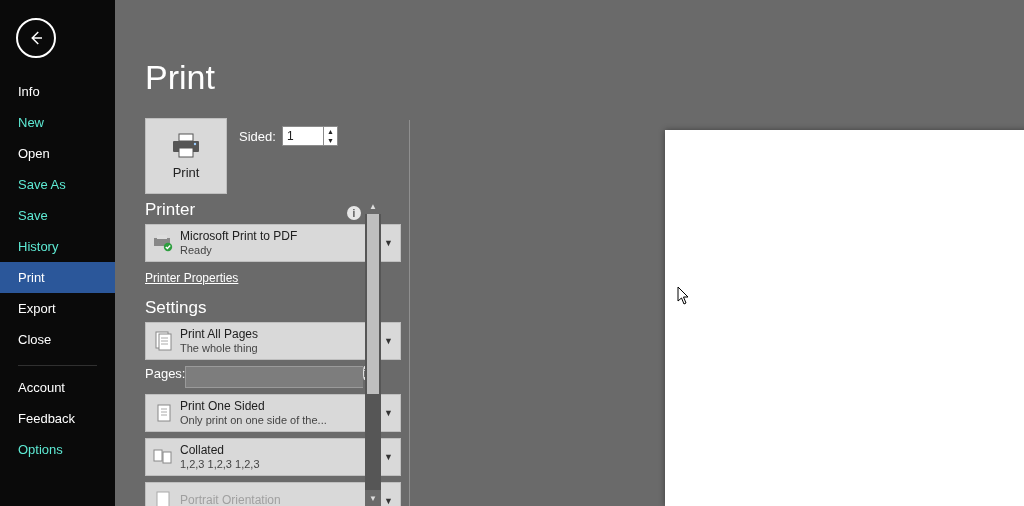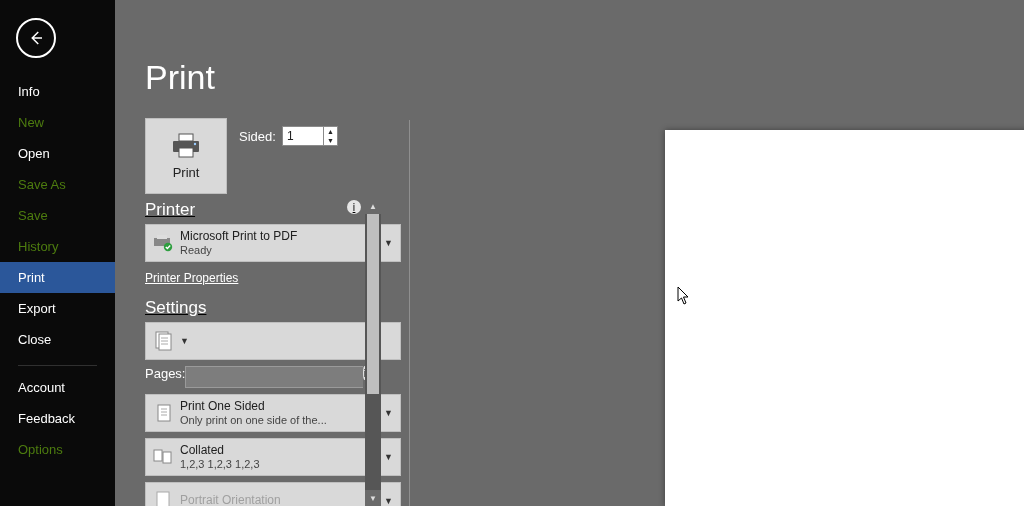--- a/index.html
+++ b/index.html
@@ -5,39 +5,39 @@
   * { margin:0; padding:0; box-sizing:border-box; font-family:"Segoe UI", Arial, sans-serif; }
   body { width:1024px; height:506px; background:#6a6a6a; overflow:hidden; position:relative; }
 
   .titlebar { position:absolute; top:0; left:0; right:0; height:28px; text-align:center; color:#fff; font-size:12px; line-height:22px; }
 
   .sidebar { position:absolute; top:0; left:0; width:115px; height:506px; background:#0a0a0a; color:#d0d0d0; }
   .back-btn { width:40px; height:40px; border:2px solid #fff; border-radius:50%; margin:18px 0 18px 16px; display:flex; align-items:center; justify-content:center; cursor:pointer; }
   .back-btn svg { stroke:#fff; fill:none; stroke-width:2; }
   .nav { display:flex; flex-direction:column; }
   .nav-item { padding:8px 18px; font-size:13px; color:#fff; cursor:pointer; }
-  .nav-item.dim { color:#4d7c0f; }
+  .nav-item.dim { color:#5eead4; }
   .nav-item.active { background:#2b579a; color:#fff; }
   .nav-sep { border-top:1px solid #303030; margin:10px 18px 6px; }
 
   .main { position:absolute; left:115px; top:0; width:909px; height:506px; background:#6a6a6a; }
   .page-title { color:#fff; font-size:34px; font-weight:300; margin:58px 0 14px 30px; }
 
   .print-button-box { position:absolute; left:30px; top:118px; width:82px; height:76px; background:#d9d9d9; border:1px solid #bfbfbf; display:flex; flex-direction:column; align-items:center; justify-content:center; cursor:pointer; }
   .print-button-box .lbl { font-size:13px; color:#222; margin-top:6px; }
 
   .copies { position:absolute; left:124px; top:126px; display:flex; align-items:center; color:#fff; font-size:13px; }
   .copies-label { margin-right:6px; }
   .spinner { width:56px; height:20px; background:#fff; border:1px solid #8a8a8a; display:flex; align-items:center; position:relative; }
   .spinner-val { flex:1; padding-left:4px; font-size:12px; color:#222; }
   .spin-btns { width:14px; height:18px; display:flex; flex-direction:column; border-left:1px solid #8a8a8a; }
   .spin-btn { flex:1; display:flex; align-items:center; justify-content:center; font-size:7px; color:#222; cursor:pointer; }
 
   .settings-col { position:absolute; left:30px; top:200px; width:216px; }
-  .section-header { display:flex; align-items:flex-start; justify-content:space-between; margin-bottom:4px;text-decoration:underline; }
+  .section-header { display:flex; align-items:flex-end; justify-content:space-between; margin-bottom:4px; }
   .section-header h2 { color:#fff; font-size:17px; font-weight:400; }
   .info-circle { width:14px; height:14px; border-radius:50%; background:#e6e6e6; color:#555; font-size:10px; display:flex; align-items:center; justify-content:center; font-weight:bold; cursor:pointer; }
 
   .dd { width:256px; height:38px; background:#d9d9d9; border:1px solid #bfbfbf; display:flex; align-items:center; position:relative; margin-bottom:6px; cursor:pointer; }
   .dd .icon-slot { width:34px; display:flex; align-items:center; justify-content:center; }
   .dd .texts { flex:1; line-height:1.15; overflow:hidden; }
   .dd .line1 { font-size:12px; color:#202020; white-space:nowrap; overflow:hidden; text-overflow:ellipsis; }
   .dd .line2 { font-size:11px; color:#444; white-space:nowrap; overflow:hidden; text-overflow:ellipsis; }
   .dd .chev { width:16px; font-size:9px; color:#333; }
   .dd.dim .line1 { color:#a0a0a0; }
@@ -154,20 +154,24 @@
         <div class="dd">
           <div class="icon-slot">
             <svg width="20" height="22" viewBox="0 0 20 22">
               <rect x="3" y="2" width="12" height="16" fill="#fff" stroke="#888"></rect>
               <rect x="6" y="4" width="12" height="16" fill="#fff" stroke="#888"></rect>
               <line x1="8" y1="8" x2="15" y2="8" stroke="#aaa"></line>
               <line x1="8" y1="11" x2="15" y2="11" stroke="#aaa"></line>
               <line x1="8" y1="14" x2="15" y2="14" stroke="#aaa"></line>
             </svg>
           </div>
+          <div class="texts">
+            <div class="line1">Print All Pages</div>
+            <div class="line2">The whole thing</div>
+          </div>
           <div class="chev">▼</div>
         </div>
         <div class="pages-row">
           <span class="plabel">Pages:</span>
           <input class="pages-input" value="" style="">
           <div class="info-circle">i</div>
         </div>
         <div class="dd">
           <div class="icon-slot">
             <svg width="20" height="22" viewBox="0 0 20 22">

